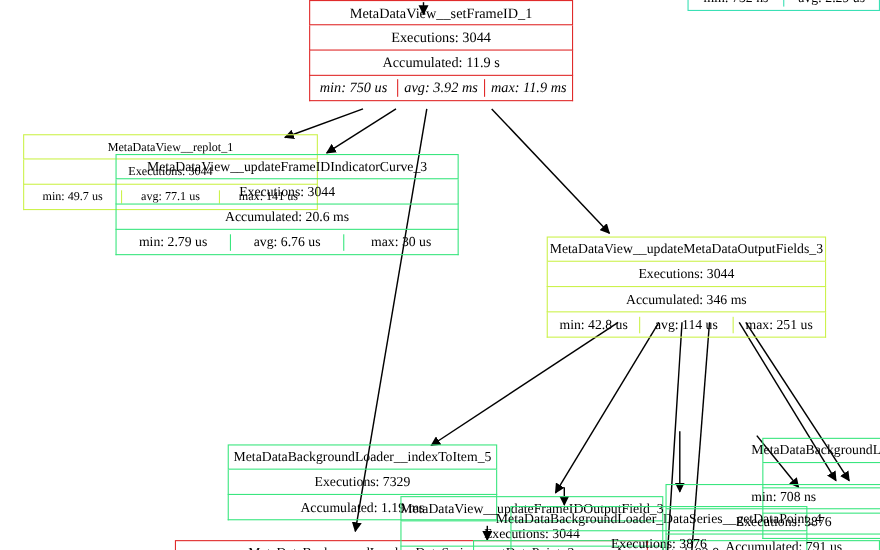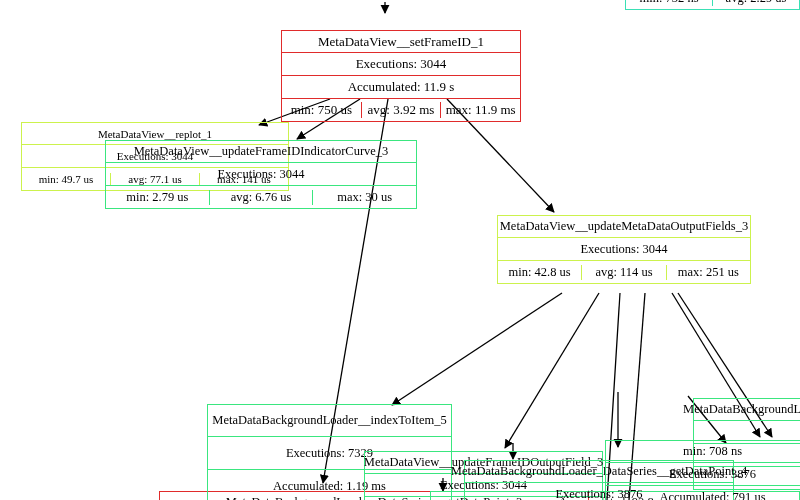--- a/index.html
+++ b/index.html
@@ -74,35 +74,35 @@
     border-left-width: 0;
   }
 
   
   .c-red   .row, .c-red   .cell { border-color: #e02b2b; }
   .c-ylw   .row, .c-ylw   .cell { border-color: #ccf24d; }
   .c-grn   .row, .c-grn   .cell { border-color: #3ae67f; }
   .c-cyan  .row, .c-cyan  .cell { border-color: #3ae0b5; }
 
   
-  #n-setframeid     { left: 281px; top: 30px;  width: 240px; font-size: 13px; }
+  #n-setframeid     { left: 281px; top: 0;  width: 240px; font-size: 13px; }
   #n-setframeid .row           { height: 23px; }
-  #n-setframeid .row.stats     { height: 23px; }
+  #n-setframeid .row.stats     { height: 23px; font-style: italic; }
 
   #n-replot         { left: 21px;  top: 122px; width: 268px; font-size: 11px; }
   #n-replot .row               { height: 23px; }
 
   #n-indicator      { left: 105px; top: 140px; width: 312px; font-size: 12.5px; }
   #n-indicator .row            { height: 23px; }
 
   #n-outfields      { left: 497px; top: 215px; width: 254px; font-size: 12.5px; }
   #n-outfields .row            { height: 23px; }
 
   #n-indextoitem    { left: 207px; top: 404px; width: 245px; font-size: 12.5px; }
-  #n-indextoitem .row          { height: 33px; }
+  #n-indextoitem .row          { height: 23px; }
 
   #n-framidout      { left: 348px; top: 451px; width: 255px; font-size: 12.5px; }
   #n-framidout .row            { height: 23px; margin-left: 16px; }
 
   #n-dataseries     { left: 464px; top: 460px; width: 270px; font-size: 12.5px; }
   #n-dataseries .row           { height: 23px; }
 
   #n-getchannel     { left: 693px; top: 398px; width: 180px; font-size: 12.5px; }
   #n-getchannel .row           { height: 23px; }
 
@@ -214,30 +214,32 @@
     <div class="row stats">
       <div class="cell">min: 49.7 us</div>
       <div class="cell">avg: 77.1 us</div>
       <div class="cell">max: 141 us</div>
     </div>
   </div>
 
   <div class="node c-grn" id="n-indicator">
     <div class="row">MetaDataView__updateFrameIDIndicatorCurve_3</div>
     <div class="row">Executions: 3044</div>
+    <div class="row">Accumulated: 20.6 ms</div>
     <div class="row stats">
       <div class="cell">min: 2.79 us</div>
       <div class="cell">avg: 6.76 us</div>
       <div class="cell">max: 30 us</div>
     </div>
   </div>
 
   <div class="node c-ylw" id="n-outfields">
     <div class="row">MetaDataView__updateMetaDataOutputFields_3</div>
     <div class="row">Executions: 3044</div>
+    <div class="row">Accumulated: 346 ms</div>
     <div class="row stats">
       <div class="cell">min: 42.8 us</div>
       <div class="cell">avg: 114 us</div>
       <div class="cell">max: 251 us</div>
     </div>
   </div>
 
   <div class="node c-grn" id="n-indextoitem">
     <div class="row">MetaDataBackgroundLoader__indexToItem_5</div>
     <div class="row">Executions: 7329</div>

